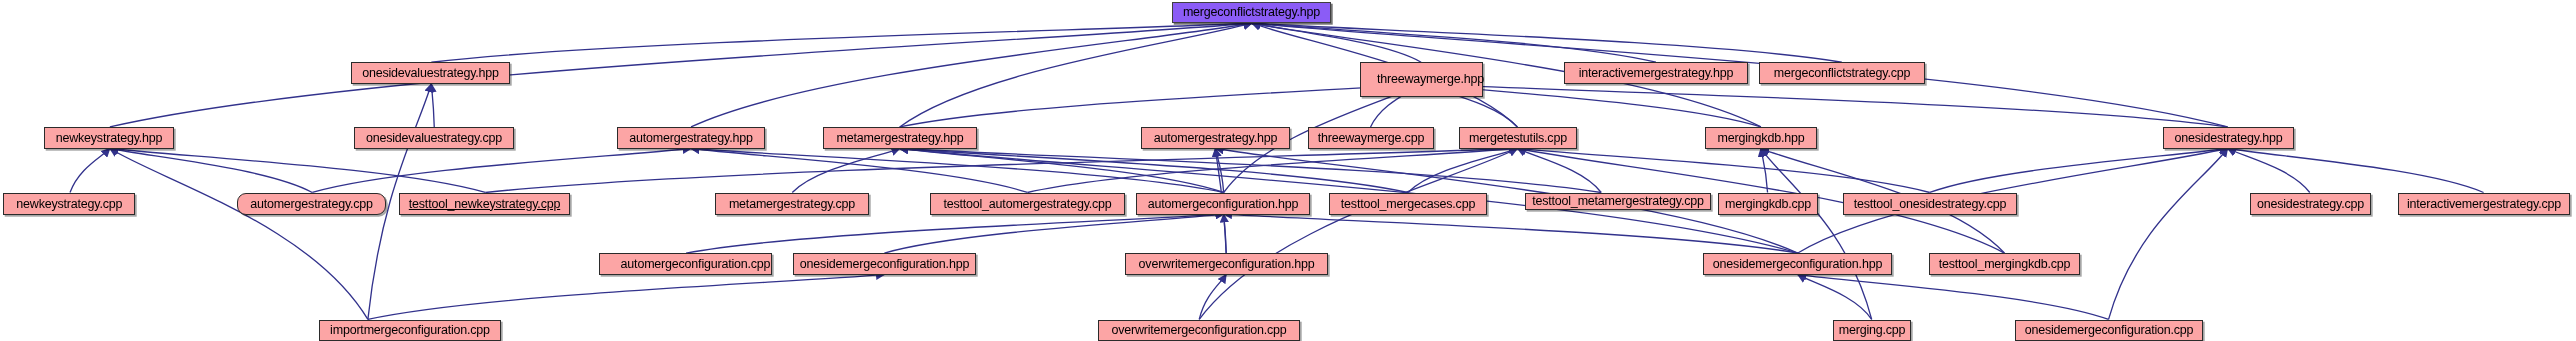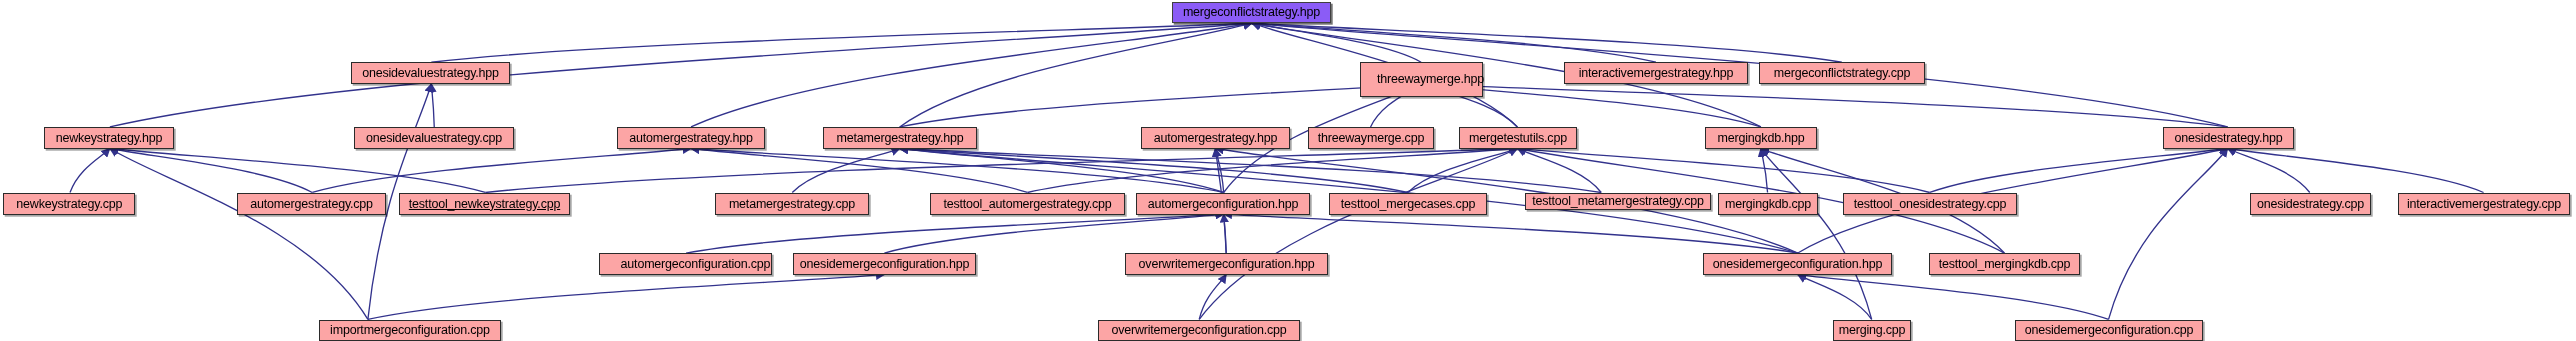--- a/index.html
+++ b/index.html
@@ -114,21 +114,21 @@
     <div class="node hdr" style="left: 44px; top: 127px; width: 130px; height: 21.6px;">newkeystrategy.hpp</div>
     <div class="node hdr" style="left: 354px; top: 127px; width: 160px; height: 21.6px;">onesidevaluestrategy.cpp</div>
     <div class="node hdr" style="left: 617px; top: 127px; width: 148px; height: 21.6px;">automergestrategy.hpp</div>
     <div class="node hdr" style="left: 823px; top: 127px; width: 154px; height: 21.6px;">metamergestrategy.hpp</div>
     <div class="node hdr" style="left: 1141px; top: 127px; width: 149px; height: 21.6px;">automergestrategy.hpp</div>
     <div class="node hdr" style="left: 1308px; top: 127px; width: 126px; height: 21.6px;">threewaymerge.cpp</div>
     <div class="node hdr" style="left: 1459px; top: 127px; width: 118px; height: 21.6px;">mergetestutils.cpp</div>
     <div class="node hdr" style="left: 1705px; top: 127px; width: 112px; height: 21.6px;">mergingkdb.hpp</div>
     <div class="node hdr" style="left: 2163px; top: 127px; width: 131px; height: 21.6px;">onesidestrategy.hpp</div>
     <div class="node hdr" style="left: 3.3px; top: 193px; width: 132px; height: 21.6px;">newkeystrategy.cpp</div>
-    <div class="node hdr" style="left: 237px; top: 193px; width: 149px; height: 21.6px;">automergestrategy.cpp</div>
+    <div class="node hdr" style="left: 237px; top: 193px; width: 149px; height: 21.6px; border-radius: 9px;">automergestrategy.cpp</div>
     <div class="node hdr" style="left: 399px; top: 193px; width: 171px; height: 21.6px; text-decoration: underline;">testtool_newkeystrategy.cpp</div>
     <div class="node hdr" style="left: 715px; top: 193px; width: 154px; height: 21.6px;">metamergestrategy.cpp</div>
     <div class="node hdr" style="left: 930px; top: 193px; width: 195px; height: 21.6px;">testtool_automergestrategy.cpp</div>
     <div class="node hdr" style="left: 1136px; top: 193px; width: 174px; height: 21.6px;">automergeconfiguration.hpp</div>
     <div class="node hdr" style="left: 1329px; top: 193px; width: 158px; height: 21.6px;">testtool_mergecases.cpp</div>
     <div class="node hdr" style="left: 1508px; top: 193px; width: 186px; height: 17px; margin-left: 17px;">testtool_metamergestrategy.cpp</div>
     <div class="node hdr" style="left: 1718px; top: 193px; width: 100px; height: 21.6px;">mergingkdb.cpp</div>
     <div class="node hdr" style="left: 1843px; top: 193px; width: 174px; height: 21.6px;">testtool_onesidestrategy.cpp</div>
     <div class="node hdr" style="left: 2250px; top: 193px; width: 121px; height: 21.6px;">onesidestrategy.cpp</div>
     <div class="node hdr" style="left: 2398px; top: 193px; width: 172px; height: 21.6px;">interactivemergestrategy.cpp</div>

